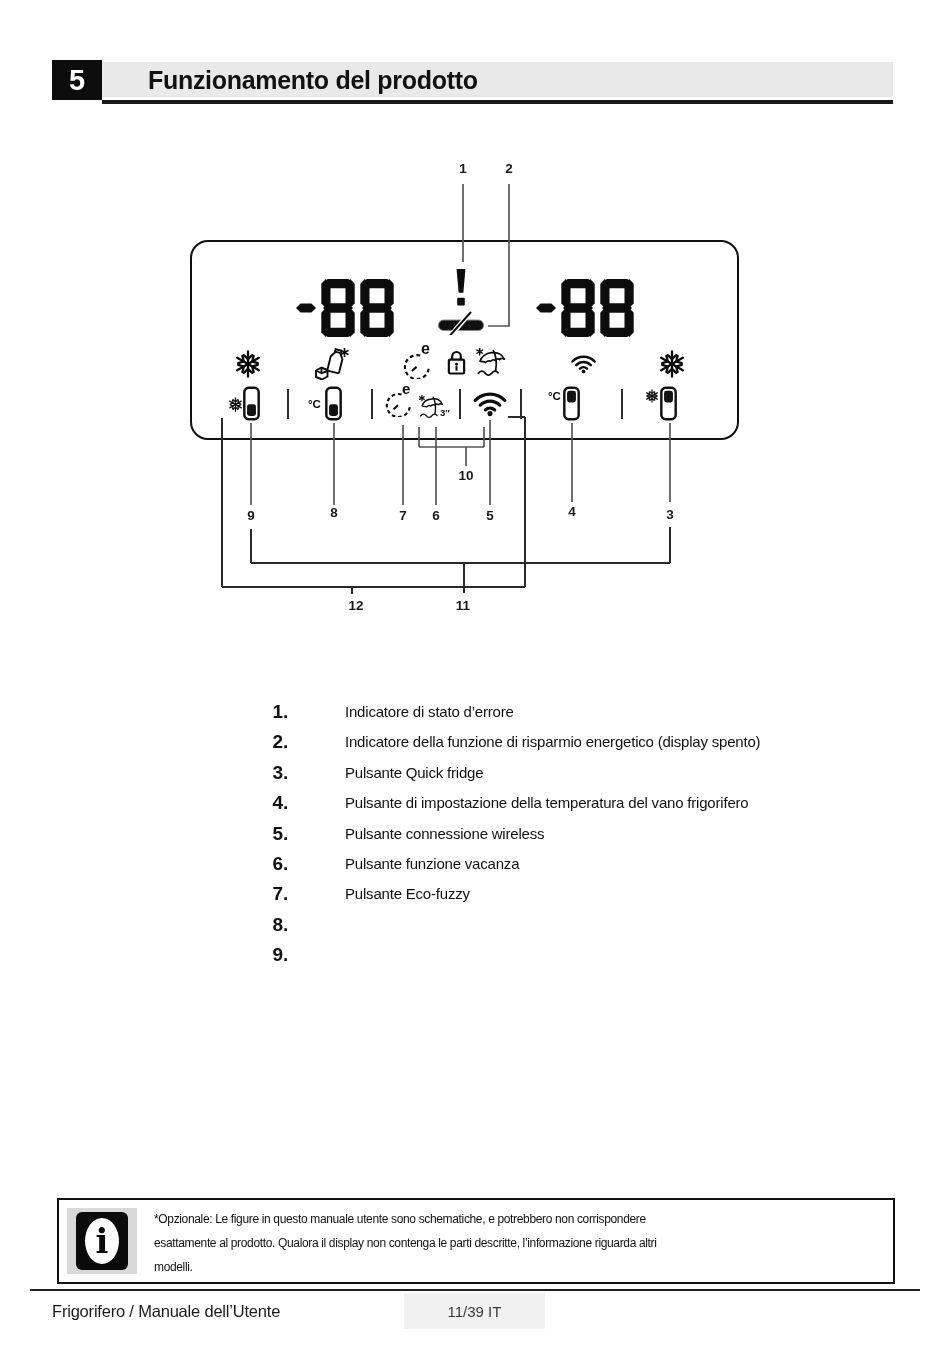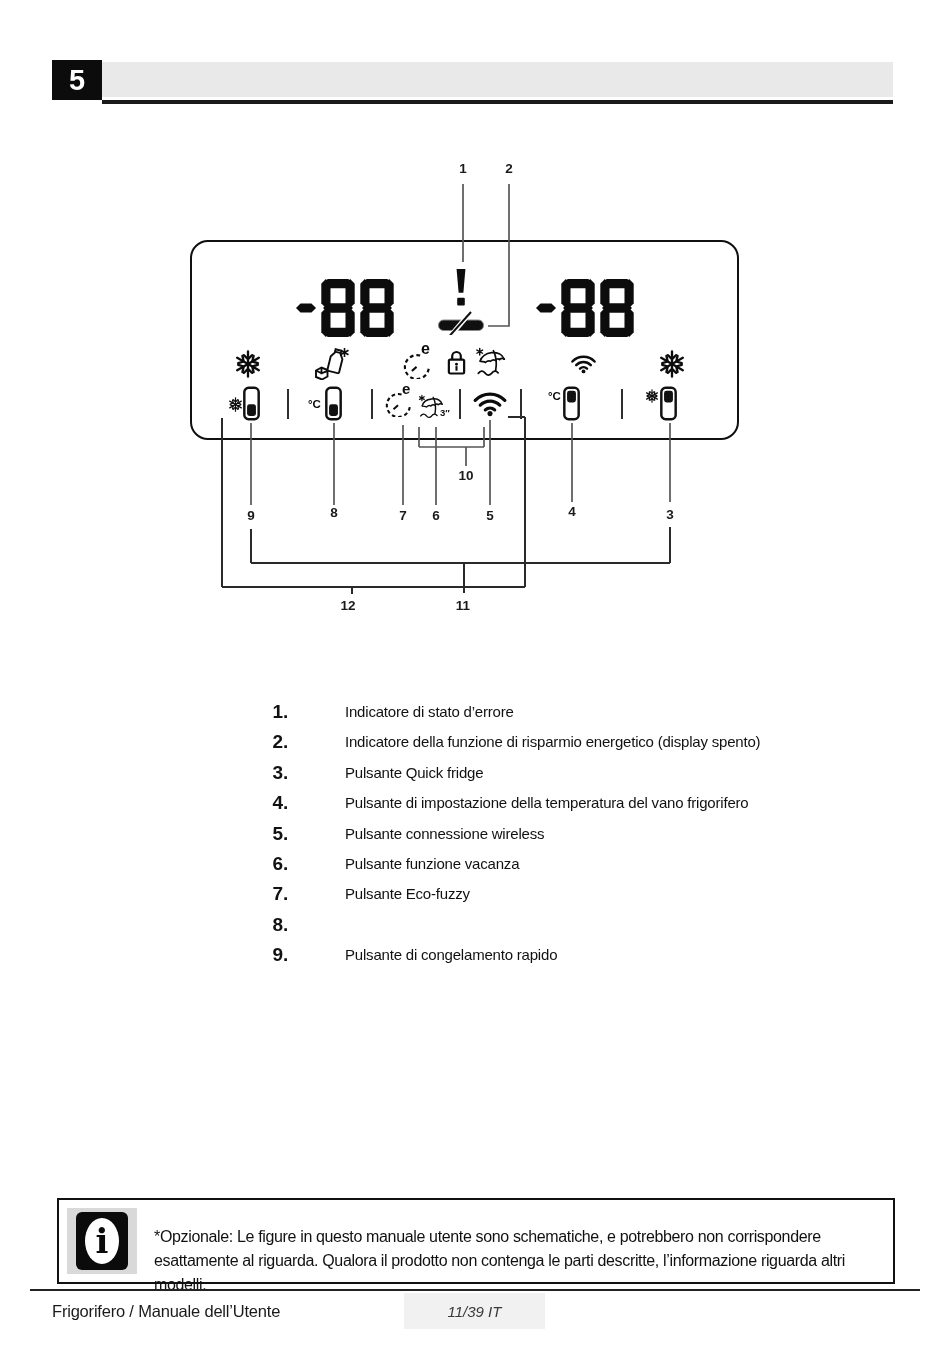--- a/index.html
+++ b/index.html
@@ -68,29 +68,29 @@
   
   .note-box{position:absolute;left:57px;top:1198px;width:834px;height:82px;border:2px solid #111;
             background:#fff;}
   .note-icon-bg{position:absolute;left:8px;top:8px;width:70px;height:66px;background:#d9d9d9;
                 display:flex;align-items:center;justify-content:center;}
   .note-icon{width:52px;height:58px;background:#0b0b0b;border-radius:6px;display:flex;
              align-items:center;justify-content:center;}
   .note-icon-circle{width:34px;height:46px;background:#fff;border-radius:50%;display:flex;
                     align-items:center;justify-content:center;font-family:"DejaVu Serif", serif;
                     font-weight:bold;font-size:34px;color:#0b0b0b;line-height:1;}
-  .note-text{position:absolute;left:95px;top:25px;width:732px;font-size:16px;line-height:24px;
+  .note-text{position:absolute;left:95px;top:7px;width:732px;font-size:12px;line-height:24px;
              letter-spacing:-0.35px;}
   .note-line{white-space:nowrap;}
 
   
   .footer-rule{position:absolute;left:30px;top:1289px;width:890px;height:2px;background:#222;}
   .footer-left{position:absolute;left:52px;top:1302px;font-size:16.5px;letter-spacing:-0.2px;color:#1a1a1a;}
   .page-box{position:absolute;left:404px;top:1293px;width:141px;height:36px;background:#f1f1f1;
-            display:flex;align-items:center;justify-content:center;font-style:italic;}
+            display:flex;align-items:center;justify-content:center;}
   .page-num{font-size:15px;color:#3a3a3a;}
 </style>
 </head>
 <body>
 
 <svg width="0" height="0" style="position:absolute" aria-hidden="true">
   <defs>
     <g id="sf-arm" fill="none" stroke-linecap="round">
       <line x1="12" y1="1.3" x2="12" y2="22.7"></line>
       <path d="M8.4 4.4 L12 7.8 L15.6 4.4"></path>
@@ -172,20 +172,21 @@
     </symbol>
   </defs>
 </svg>
 
 <div class="page">
 
   <div class="chapter-box">
     <span>5</span>
   </div>
   <div class="title-bar"></div>
+  <div class="page-title">Funzionamento del prodotto</div>
   <div class="title-rule"></div>
 
   <div class="diagram">
 
     <div class="panel"></div>
 
     <svg class="lines-overlay" viewBox="0 0 950 660">
       <path class="ln-thin" d="M463 184 V262"></path>
       <path class="ln-thin" d="M509 184 V326 H488"></path>
       <path class="ln-thin" d="M251 423 V505"></path>
@@ -204,21 +205,21 @@
     <span class="co" style="left:509px;top:161px">2</span>
     <span class="co" style="left:251px;top:508px">9</span>
     <span class="co" style="left:334px;top:505px">8</span>
     <span class="co" style="left:403px;top:508px">7</span>
     <span class="co" style="left:436px;top:508px">6</span>
     <span class="co" style="left:490px;top:508px">5</span>
     <span class="co" style="left:572px;top:504px">4</span>
     <span class="co" style="left:670px;top:507px">3</span>
     <span class="co" style="left:466px;top:468px">10</span>
     <span class="co" style="left:463px;top:598px">11</span>
-    <span class="co" style="left:348px;top:598px">12</span>
+    <span class="co" style="left:356px;top:598px">12</span>
 
     <div class="disp disp-left">
         <svg viewBox="0 0 22 62" class="seg seg-minus">
           <use href="#seg-minus"></use>
         </svg>
         <svg viewBox="0 0 36 62" class="seg seg-digit">
           <use href="#seg-8"></use>
         </svg>
         <svg viewBox="0 0 36 62" class="seg seg-digit">
           <use href="#seg-8"></use>
@@ -340,37 +341,36 @@
         <span class="lg-num">7.</span>
         <span class="lg-text">Pulsante Eco-fuzzy</span>
       </div>
 
       <div class="lg-row">
         <span class="lg-num">8.</span>
       </div>
 
       <div class="lg-row">
         <span class="lg-num">9.</span>
-        <span class="lg-text">Pulsante di congelamento rapido</span>
       </div>
 
 
     </div>
 
   <div class="note-box">
     <div class="note-icon-bg">
       <div class="note-icon">
         <div class="note-icon-circle">i</div>
       </div>
     </div>
     <div class="note-text">
 
         <div class="note-line">*Opzionale: Le figure in questo manuale utente sono schematiche, e potrebbero non corrispondere</div>
 
-        <div class="note-line">esattamente al riguarda. Qualora il prodotto non contenga le parti descritte, l’informazione riguarda altri</div>
+        <div class="note-line">esattamente al prodotto. Qualora il display non contenga le parti descritte, l’informazione riguarda altri</div>
 
         <div class="note-line">modelli.</div>
       </div>
   </div>
 
   <div class="footer-rule"></div>
   <div class="footer-left">Frigorifero / Manuale dell’Utente</div>
   <div class="page-box">
     <span class="page-num">11/39 IT</span>
   </div>

